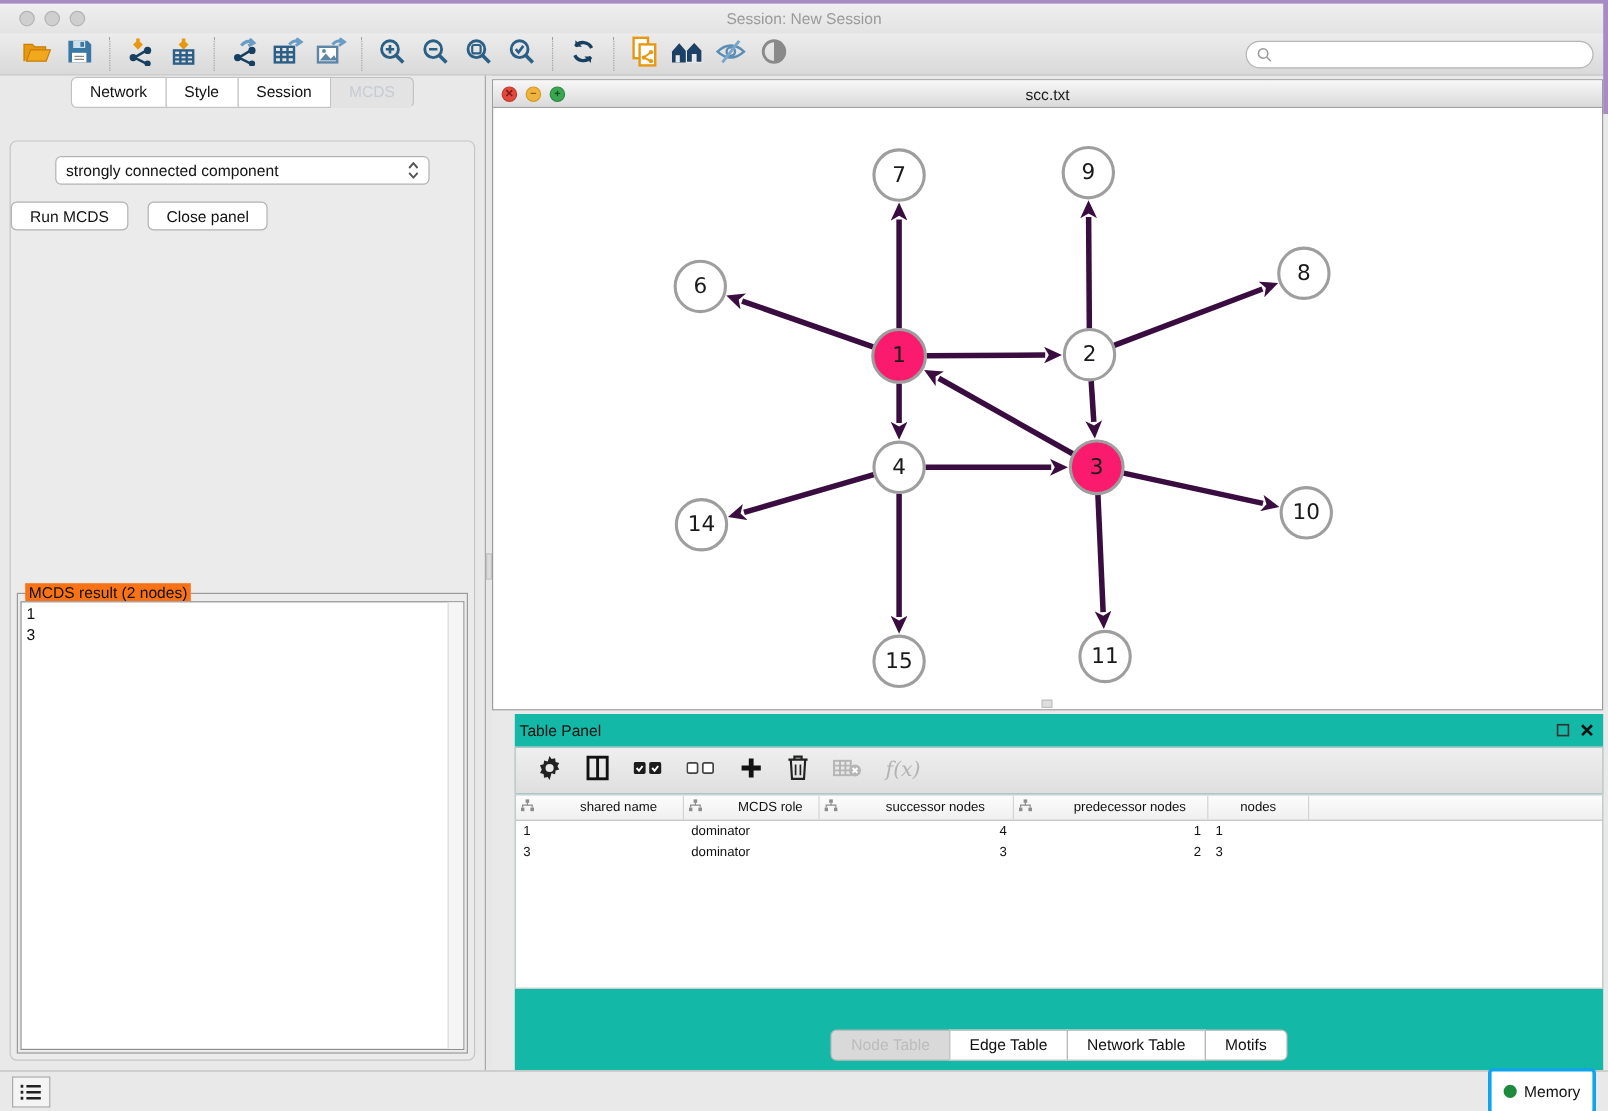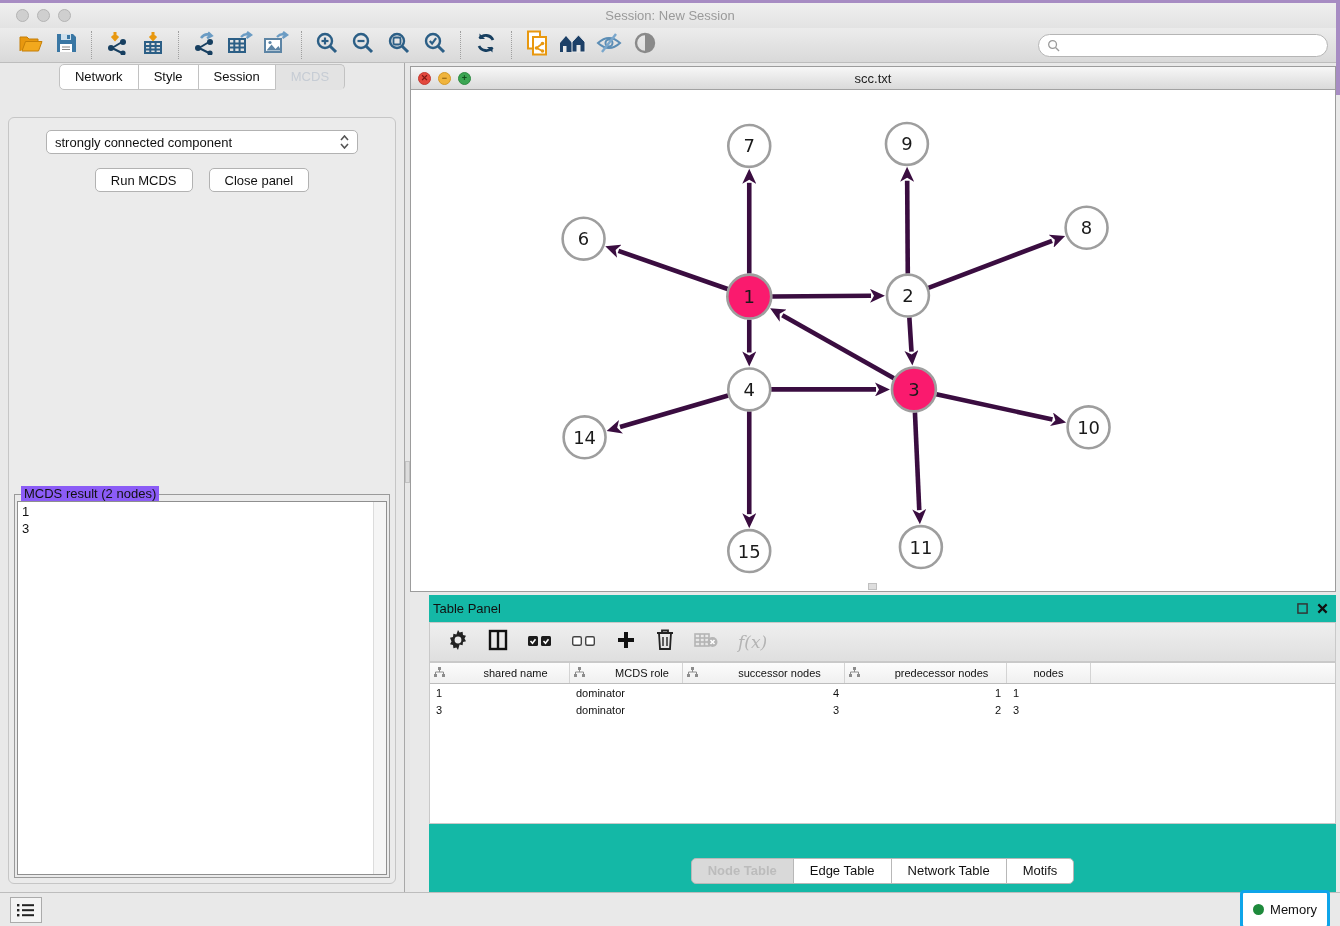--- a/index.html
+++ b/index.html
@@ -37,26 +37,26 @@
   .cp-tab:first-child { border-top-left-radius:5px; border-bottom-left-radius:5px; }
   .cp-tab:last-child  { border-top-right-radius:5px; border-bottom-right-radius:5px; margin-right:0; }
   .cp-tab.selected { background:#e3e3e3; color:#c6ccd4; border-bottom-color:#e3e3e3; }
   #cp-body { position:absolute; left:8px; right:8px; top:54px; bottom:8px;
     background:#ebebeb; border:1px solid #c6c6c6; border-radius:6px; }
   #opt-label { text-align:center; margin-top:26px; font-size:13px; color:#111; }
   #combo-row { display:flex; justify-content:center; margin-top:12px; }
   #criterion-combo { width:312px; height:24px; background:#fff; border:1px solid #b2b2b2; border-radius:5px;
     display:flex; align-items:center; font-size:13px; padding:0 8px; color:#111; }
   #combo-chevrons { margin-left:auto; }
-  #btn-row { display:flex; justify-content:center; gap:16px; margin-top:14px; }
+  #btn-row { display:flex; justify-content:flex-start; gap:16px; margin-top:14px; }
   .mac-btn { height:24px; background:#fff; border:1px solid #b2b2b2; border-radius:5px;
     font-size:13px; color:#111; padding:0 15px; font-family:"Liberation Sans",sans-serif; }
   #result-fieldset { position:absolute; left:5px; right:5px; top:376px; bottom:5px;
     border:1px solid #9a9a9a; padding:2px; }
-  #result-legend { position:absolute; top:-9px; left:6px; background:#8b5cf6; padding:0 3px; font-size:13px; color:#111; }
+  #result-legend { position:absolute; top:-9px; left:6px; background:#f97316; padding:0 3px; font-size:13px; color:#111; }
   #result-text { position:absolute; inset:6px 2px 2px 2px; background:#fff; border:1px solid #8f8f8f;
     font-size:13px; color:#111; padding:1px 4px; line-height:17px; }
   #result-scroll { position:absolute; top:7px; bottom:3px; right:3px; width:13px; background:#f5f5f5; border-left:1px solid #dcdcdc; }
   .result-line { display:block; }
 
   
   #vsplit { position:absolute; left:404px; top:63px; bottom:34px; width:6px; background:#e7e7e7; border-left:1px solid #a8a8a8; }
   #vsplit-handle { position:absolute; top:398px; left:0; width:5px; height:22px; background:#dcdcdc; border:1px solid #c2c2c2; }
 
   
@@ -85,21 +85,21 @@
   #fx-icon { font-family:"DejaVu Serif", serif; font-style:italic; font-size:17px; color:#b3b3b3; }
   #tp-tablewrap { position:absolute; top:67px; left:0; right:0; bottom:68px; background:#fff; border:1px solid #c9c9c9; overflow:hidden; }
   #tbl-headrow { display:flex; height:21px; background:linear-gradient(#fcfcfc,#f0f0f0); border-bottom:1px solid #bdbdbd; }
   .th { display:flex; align-items:center; font-size:11px; color:#111; border-right:1px solid #d4d4d4; padding:0 4px; gap:21px; }
   .th .th-label { flex:1; text-align:center; }
   .trow { display:flex; height:17px; align-items:center; }
   .td { font-size:11px; color:#111; padding:0 6px; overflow:hidden; white-space:nowrap; }
   .al { text-align:left; } .ar { text-align:right; }
   #tp-tabs { position:absolute; bottom:8px; left:0; right:0; display:flex; justify-content:center; }
   .tp-tab { padding:4px 16px 5px; background:#fff; border:1px solid #b8b8b8; font-size:13px; color:#111; margin-right:-1px; }
-  .tp-tab:first-child { border-top-left-radius:5px; border-bottom-left-radius:5px;font-weight:bold; }
+  .tp-tab:first-child { border-top-left-radius:5px; border-bottom-left-radius:5px; }
   .tp-tab:last-child  { border-top-right-radius:5px; border-bottom-right-radius:5px; margin-right:0; }
   .tp-tab.selected { background:#d9d9d9; color:#bcbcbc; }
 
   
   #statusbar { position:absolute; left:0; right:0; bottom:0; height:34px; background:#e9e9e9;
     border-top:1px solid #bdbdbd; display:flex; align-items:center; padding:0 10px; }
   #list-btn { width:32px; height:26px; background:#f4f4f4; border:1px solid #ababab; display:flex; align-items:center; justify-content:center; }
   #memory-btn { margin-left:auto; height:39px; background:#fff; border:3px solid #0ea5e9; border-radius:4px;
     display:flex; align-items:center; gap:6px; padding:0 10px; font-size:13px; color:#111; }
   #memory-dot { width:11px; height:11px; border-radius:50%; background:#1e8a3c; }

